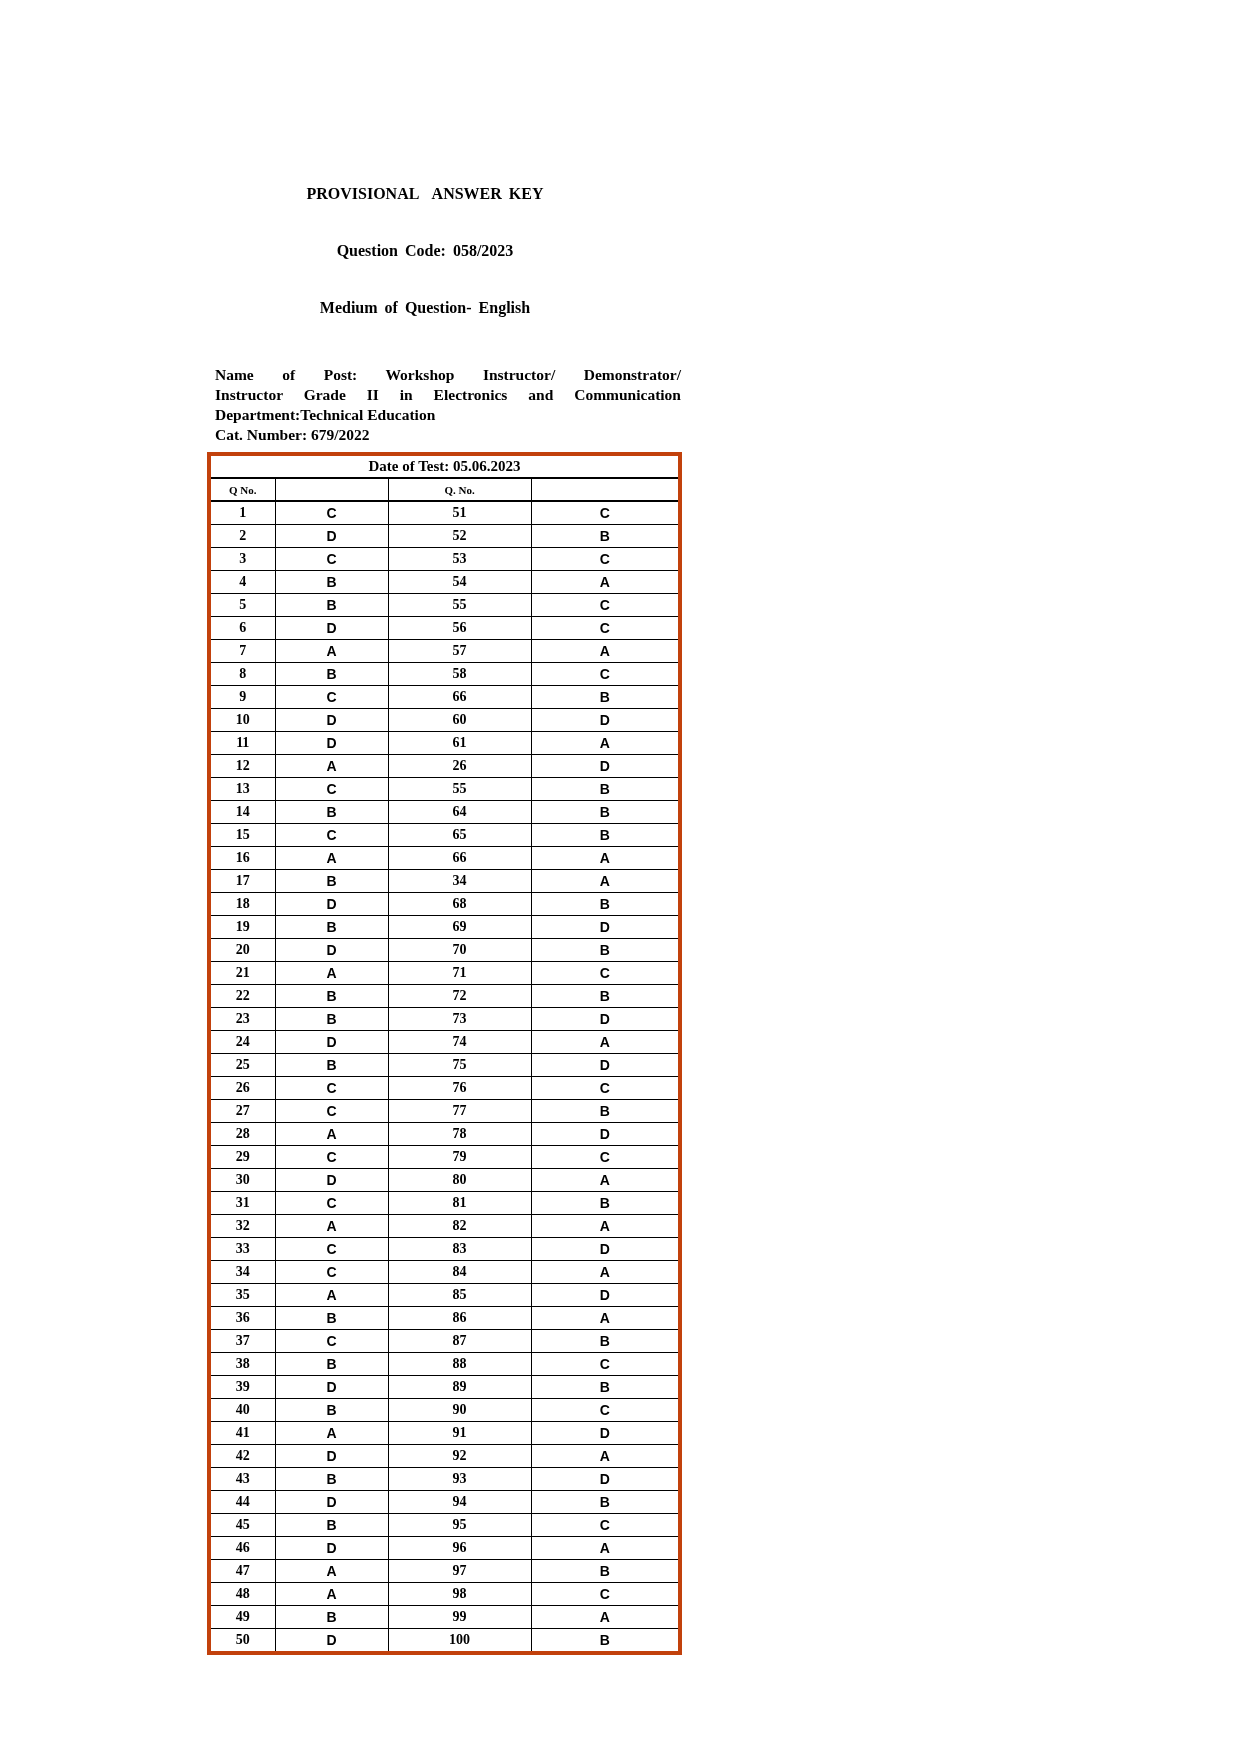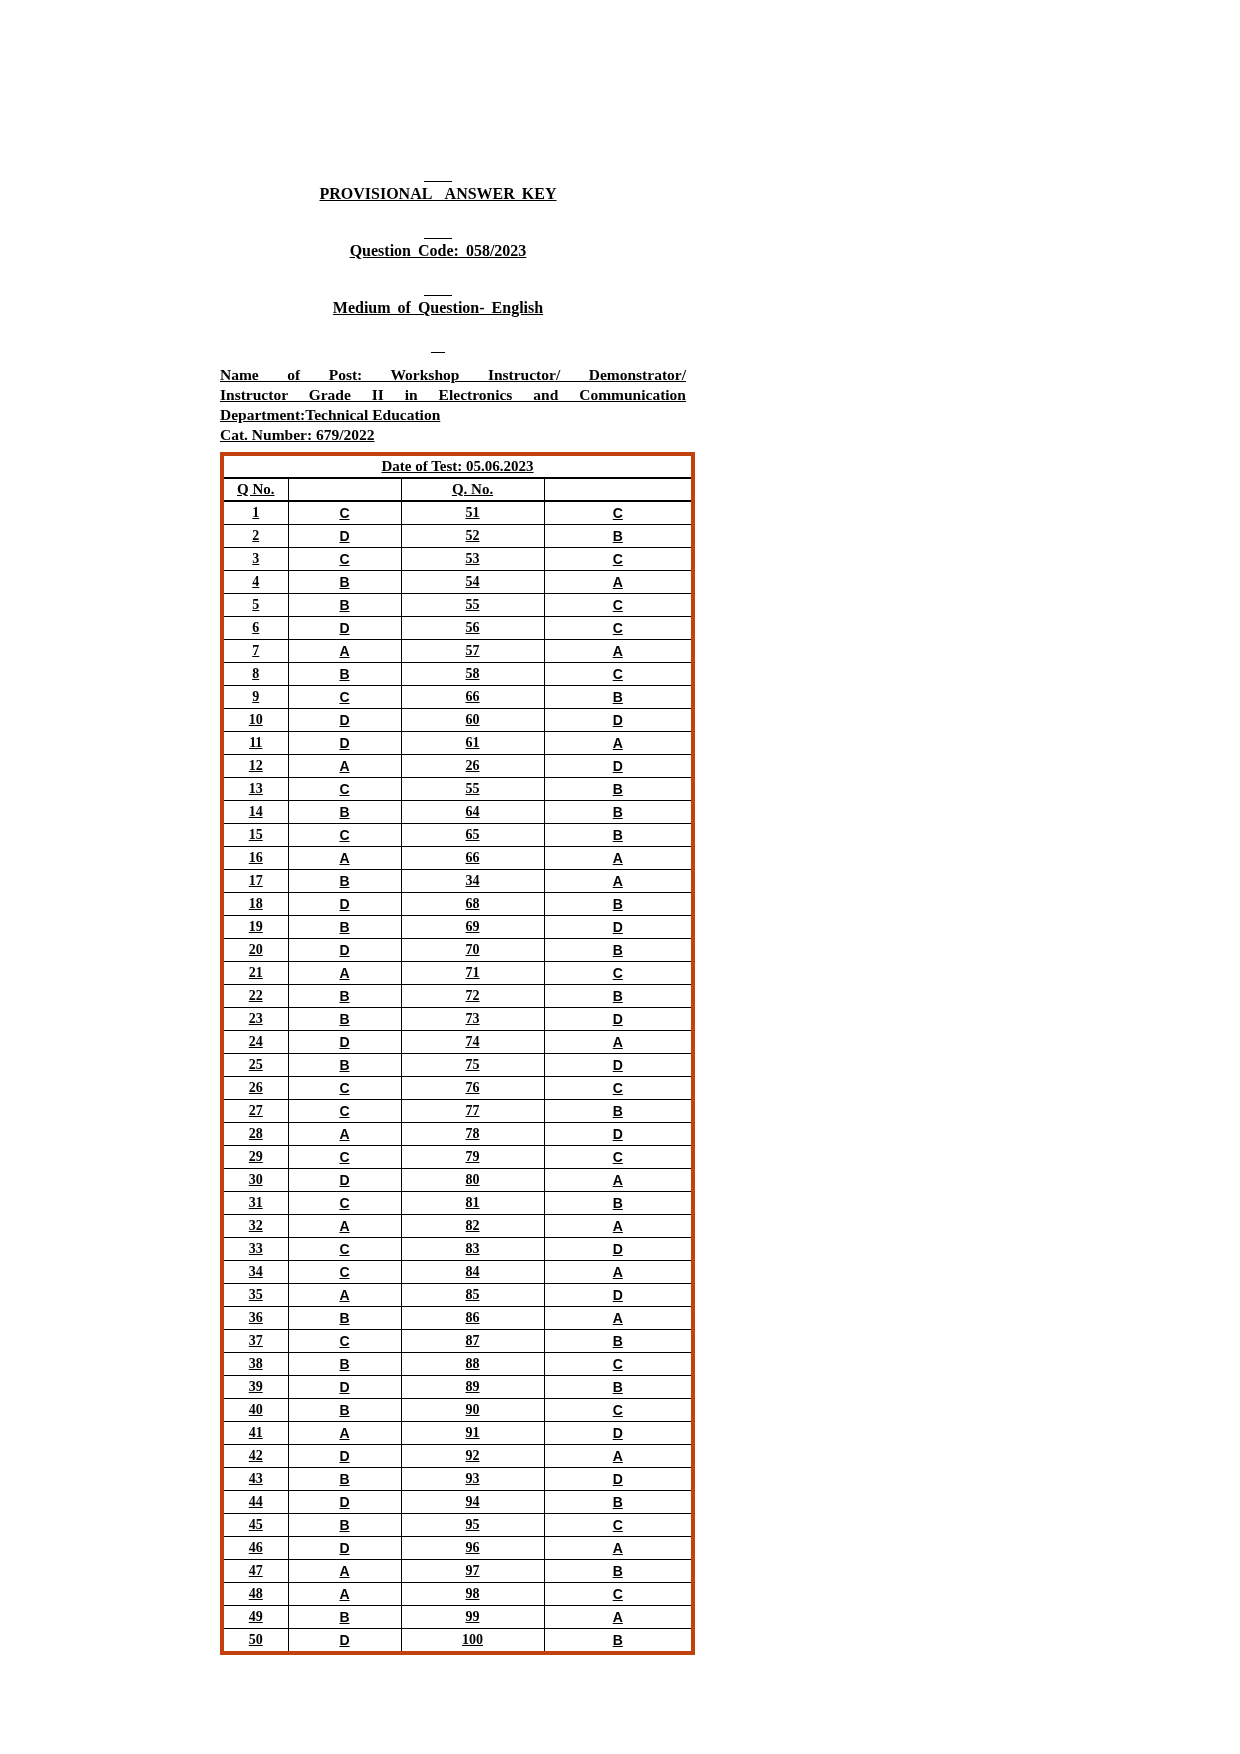--- a/index.html
+++ b/index.html
@@ -9,40 +9,40 @@
   }
   body {
     width: 1240px;
     height: 1754px;
     position: relative;
     color: #000000;
     font-family: "Liberation Serif", serif;
   }
   .content {
     position: absolute;
-    left: 220px;
+    left: 207px;
     top: 146px;
     width: 396px;
-    text-decoration: underline;
   }
   .title-block {
     width: 436px;
     text-align: center;
     font-weight: bold;
     font-size: 16px;
     line-height: 19px;
     white-space: pre-wrap;
     word-spacing: 3px;
   }
   .post-block {
     margin-top: 10px;
     width: 466px;
     font-weight: bold;
     font-size: 15.5px;
     line-height: 20px;
+    margin-left: 8px;
   }
   .jline {
     text-align: justify;
     text-align-last: justify;
     word-spacing: 1px;
   }
   table.key {
     margin-top: 7px;
     border-collapse: collapse;
     table-layout: fixed;
@@ -69,21 +69,21 @@
     font-weight: bold;
     font-size: 14px;
     letter-spacing: 0.2px;
     font-family: "Liberation Sans", sans-serif;
     border-bottom-width: 2px !important;
   }
   .chead {
     height: 21px;
     text-align: center;
     font-weight: bold;
-    font-size: 15px;
+    font-size: 11px;
     font-family: "Liberation Serif", serif;
     border-bottom-width: 2px !important;
   }
   td.num {
     height: 22px;
     text-align: center;
     font-weight: bold;
     font-size: 14px;
     font-family: "Liberation Serif", serif;
   }

